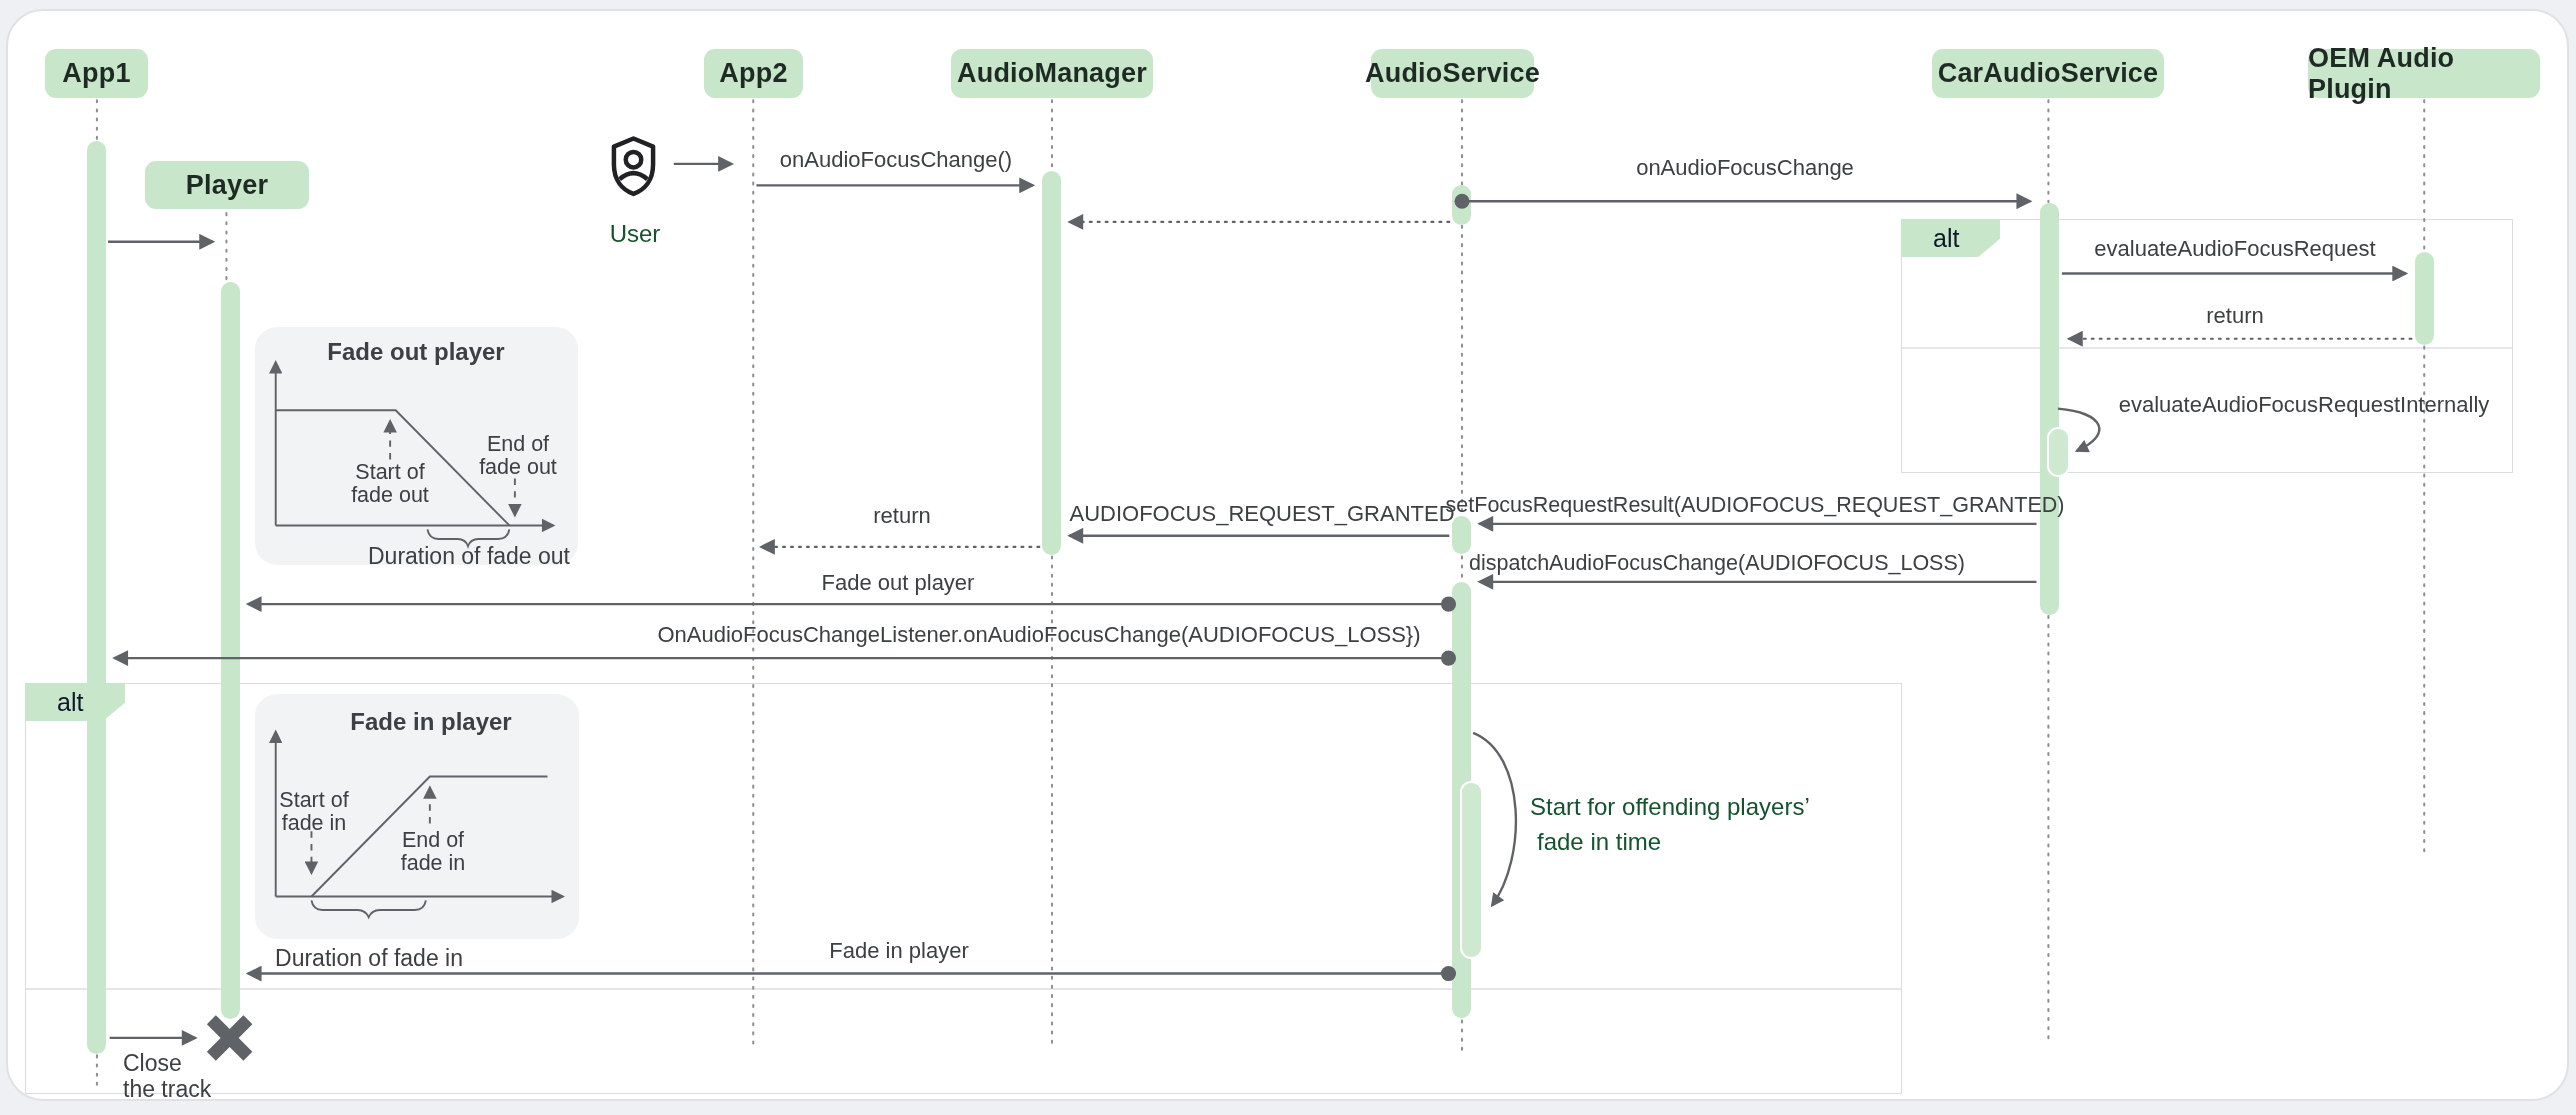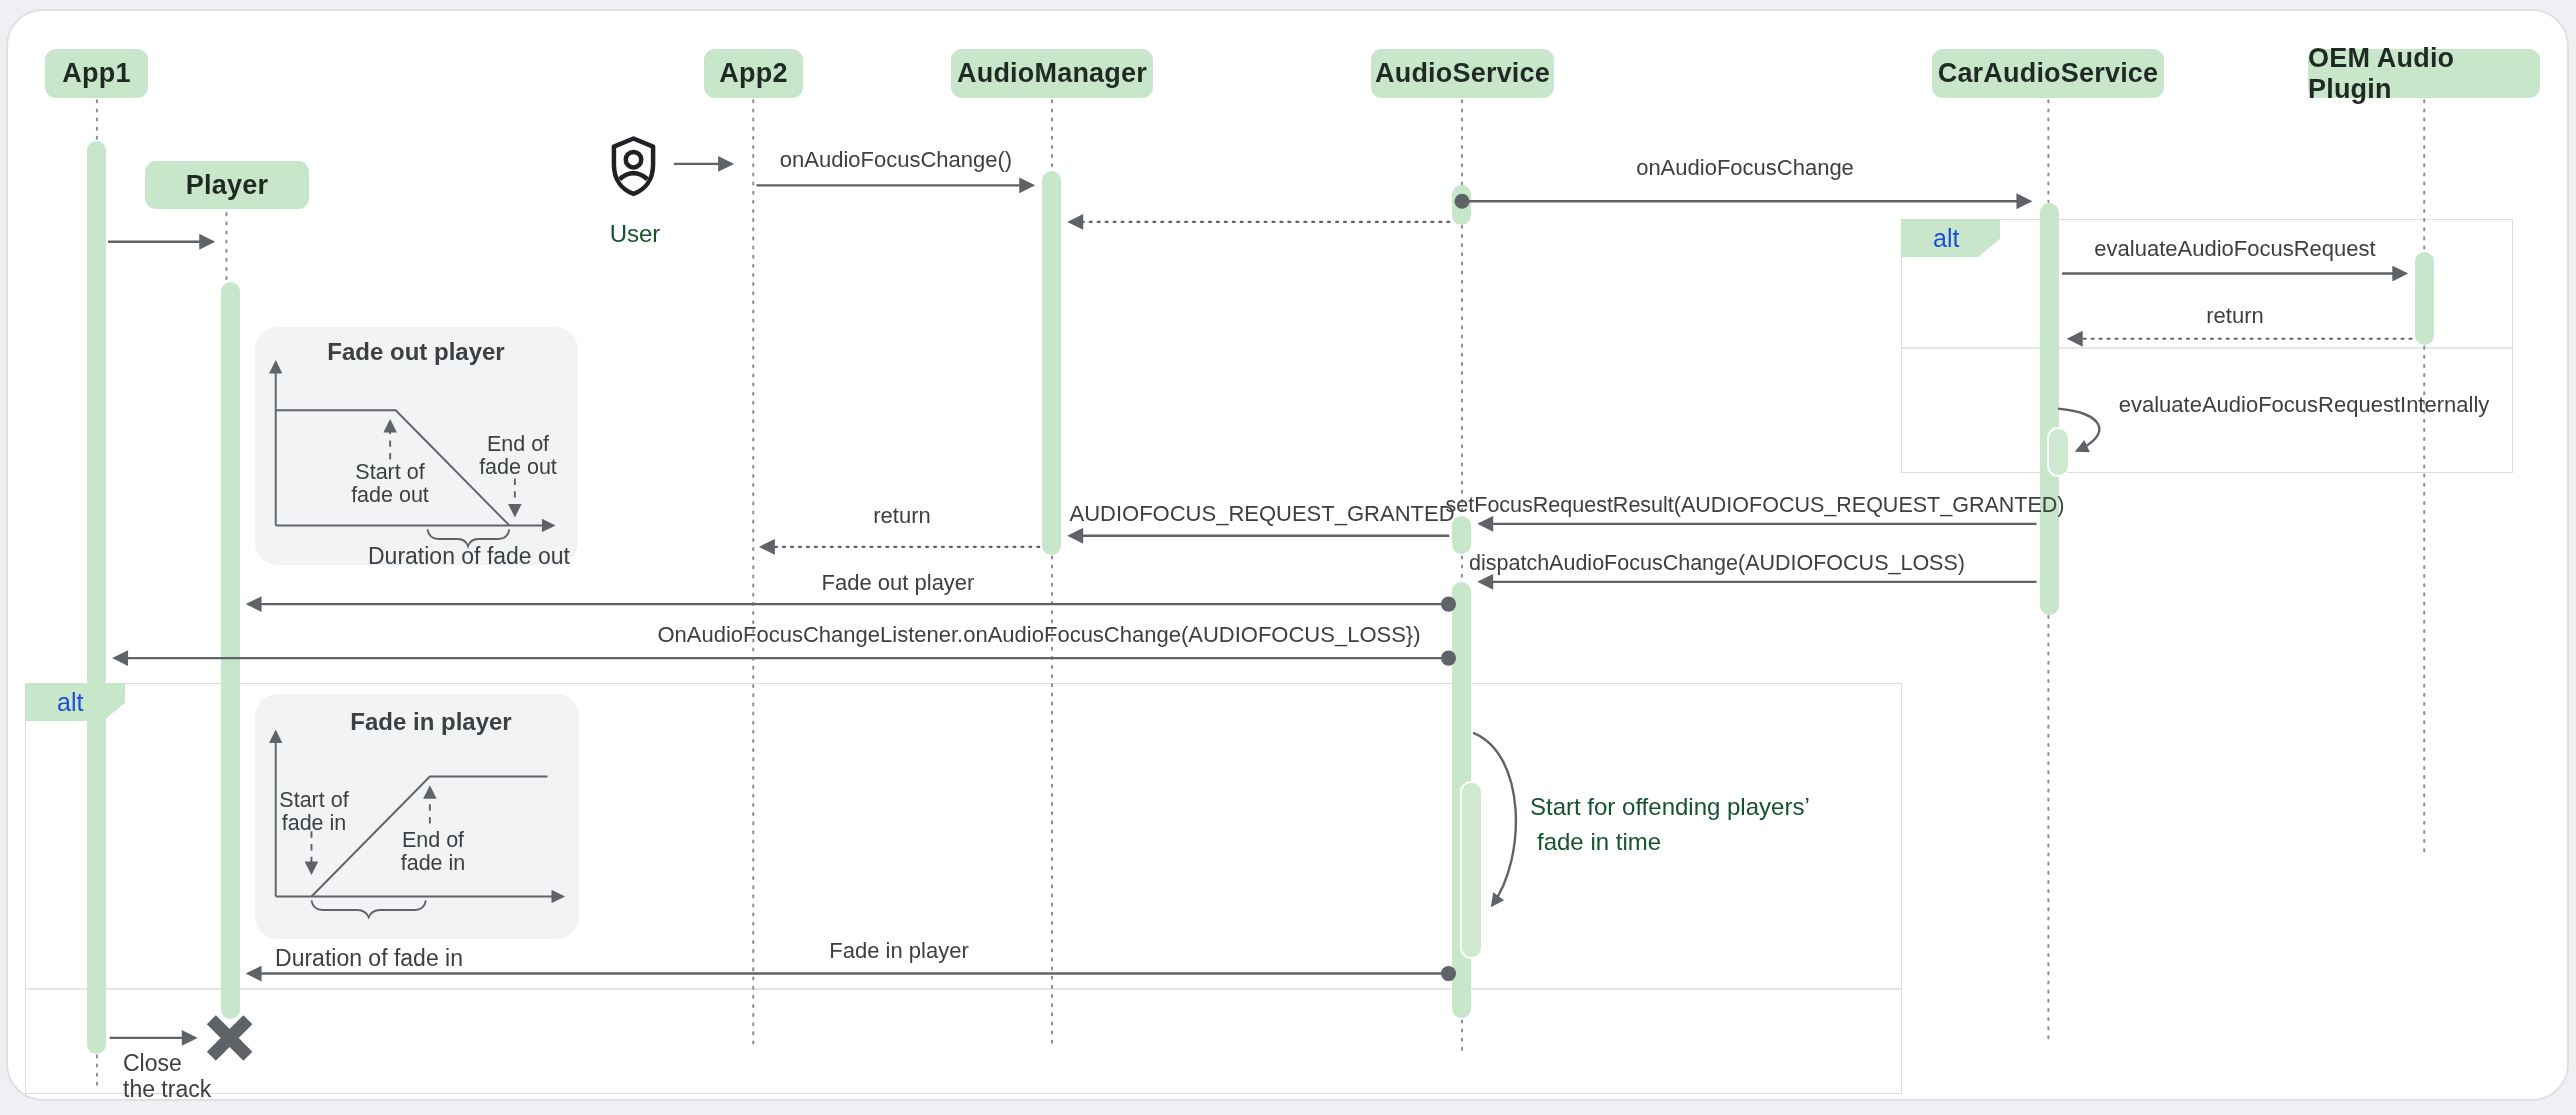--- a/index.html
+++ b/index.html
@@ -9,21 +9,21 @@
         border:2.4px solid #dfe1e5;border-radius:37px;box-sizing:border-box;}
   .hdr{position:absolute;height:49px;background:#c8e6c9;border-radius:11px;
        display:flex;align-items:center;justify-content:center;
        font-size:27px;font-weight:700;color:#1f2a24;letter-spacing:0.2px;}
   .bar{position:absolute;width:19px;background:#c8e6c9;border-radius:9.5px;}
   .bar.nested{background:#cfe8d0;border:2.4px solid #ffffff;border-radius:11px;box-sizing:content-box;}
   .frame{position:absolute;border:1.6px solid #dadce0;box-sizing:border-box;background:transparent;}
   .frame .divider{position:absolute;left:0;width:100%;height:1.6px;background:#e4e6ea;}
   .alt-tab{position:absolute;background:#c8e6c9;
            clip-path:polygon(0 0,100% 0,100% 52%,78% 100%,0 100%);
-           font-size:25px;color:#1d4ed8;line-height:38px;padding-left:32px;box-sizing:border-box;}
+           font-size:25px;color:#0f172a;line-height:38px;padding-left:32px;box-sizing:border-box;}
   .msg{position:absolute;white-space:nowrap;font-size:22px;color:#3c4043;line-height:1.12;}
   .msg.c{transform:translateX(-50%);}
   .msg.s{font-size:21.5px;}
   .note{position:absolute;white-space:nowrap;font-size:24px;color:#14532d;}
   .inset{position:absolute;background:#f1f3f4;border-radius:22px;}
   .inset-title{position:absolute;transform:translateX(-50%);font-size:24px;font-weight:700;
                color:#3c4043;white-space:nowrap;}
   .ilabel{position:absolute;transform:translateX(-50%);font-size:21.5px;color:#3c4043;
           white-space:nowrap;text-align:center;line-height:1.0;}
   svg.overlay{position:absolute;left:0;top:0;pointer-events:none;}
@@ -148,21 +148,21 @@
     </div>
   <div class="hdr" style="left:145px;top:161px;width:164px;height:48px;">
       <span>Player</span>
     </div>
   <div class="hdr" style="left:704px;top:49px;width:99px;">
       <span>App2</span>
     </div>
   <div class="hdr" style="left:951px;top:49px;width:202px;">
       <span>AudioManager</span>
     </div>
-  <div class="hdr" style="left:1371px;top:49px;width:183px;">
+  <div class="hdr" style="left:1371px;top:49px;width:163px;">
       <span>AudioService</span>
     </div>
   <div class="hdr" style="left:1932px;top:49px;width:232px;">
       <span>CarAudioService</span>
     </div>
   <div class="hdr" style="left:2308px;top:49px;width:232px;">
       <span>OEM Audio Plugin</span>
     </div>
 
   <svg style="position:absolute;left:609px;top:136px;" width="49" height="62" viewBox="0 0 60 76">

